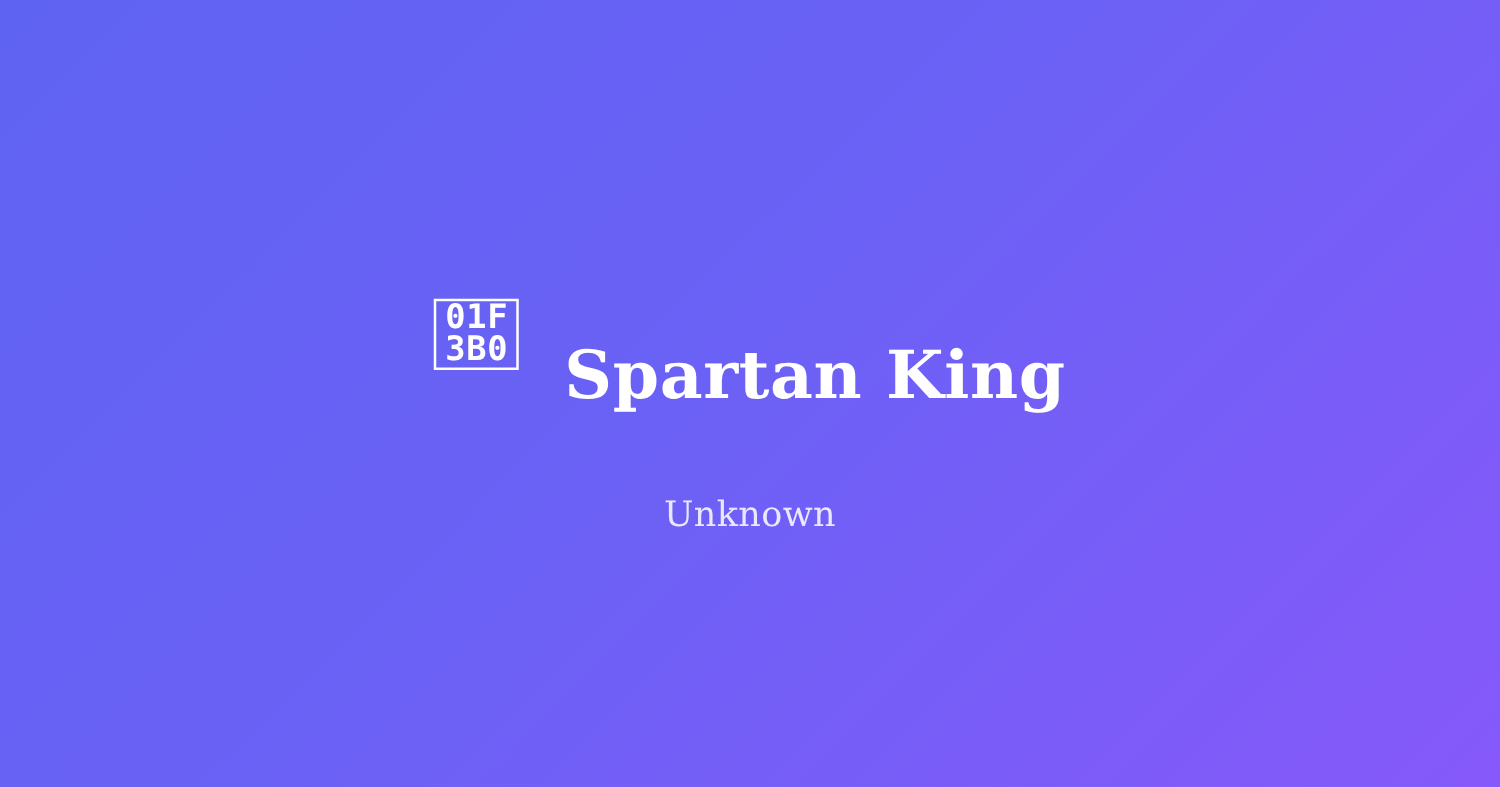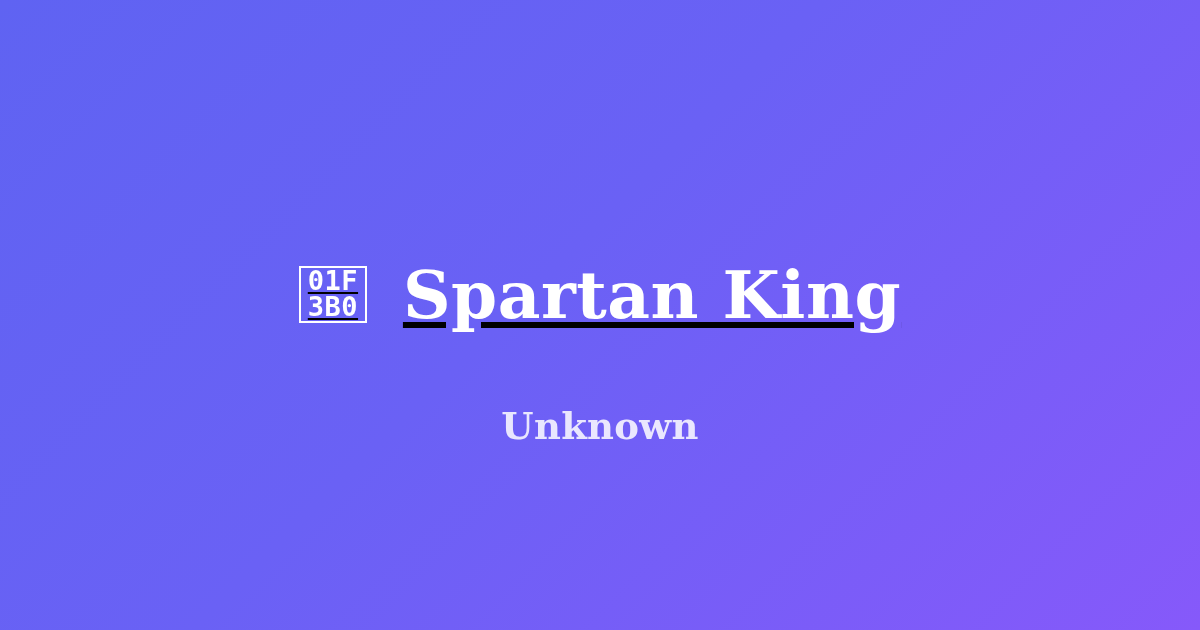--- a/index.html
+++ b/index.html
@@ -29,25 +29,23 @@
   .hero {
     display: flex;
     flex-direction: column;
     align-items: center;
     justify-content: center;
     margin-top: 36px;
   }
 
   .title-row {
     display: flex;
-    align-items: center;
     justify-content: center;
     gap: 36px;
     line-height: 1;
-    text-decoration: underline;
   }
 
   
   .tofu {
     box-sizing: border-box;
     width: 68px;
     height: 57px;
     border: 2px solid #ffffff;
     display: flex;
     flex-direction: column;
@@ -59,32 +57,32 @@
     font-weight: 700;
     line-height: 0.96;
     letter-spacing: 0.5px;
     flex: none;
     margin-bottom: 2px;
   }
   .tofu span { display: block; }
 
   .game-title {
     font-family: "DejaVu Serif", "Liberation Serif", serif;
-    font-size: 66px;
+    font-size: 53px;
     font-weight: 700;
     color: #ffffff;
     letter-spacing: 0.5px;
     white-space: nowrap;
   }
 
   .provider {
     margin-top: 32px;
     font-family: "DejaVu Serif", "Liberation Serif", serif;
-    font-size: 37px;
-    font-weight: 700;
+    font-size: 28px;
+    font-weight: 400;
     color: rgba(255, 255, 255, 0.85);
     letter-spacing: 0.3px;
   }
 
   .meta {
     position: absolute;
     left: 0;
     right: 0;
     bottom: 66px;
     font-family: "DejaVu Serif", "Liberation Serif", serif;

